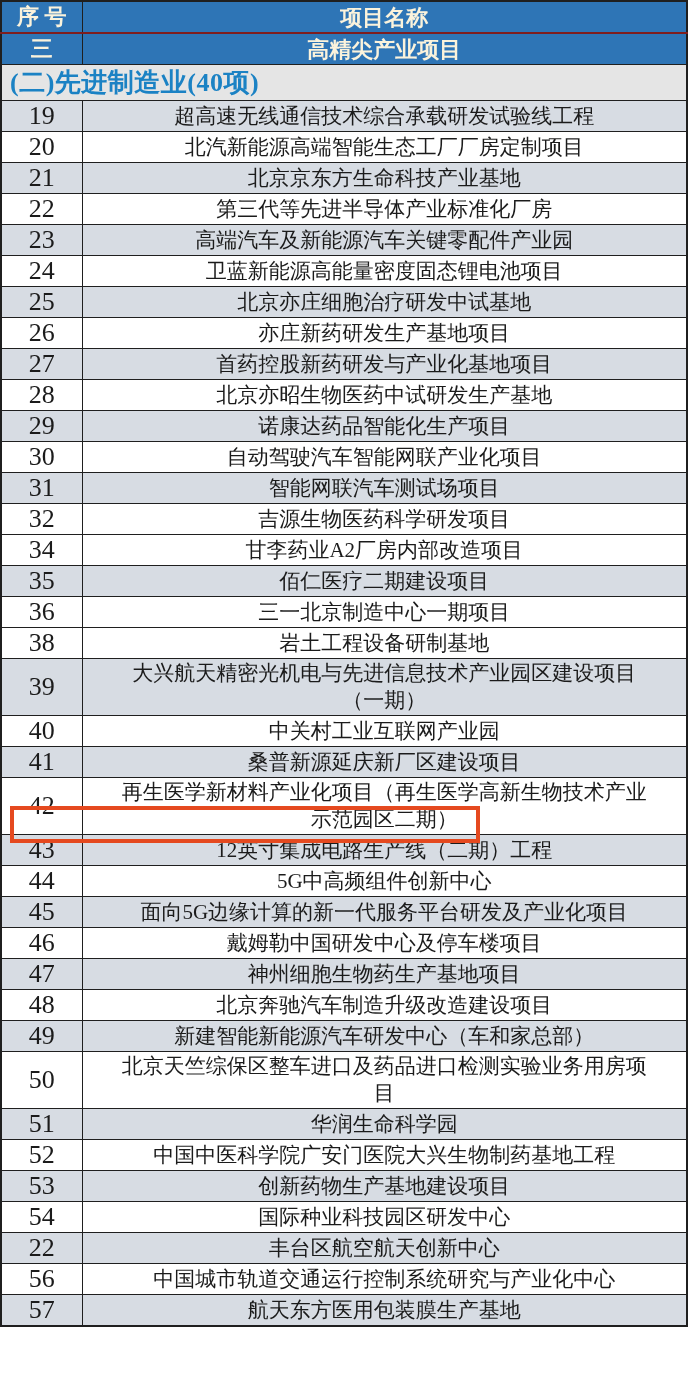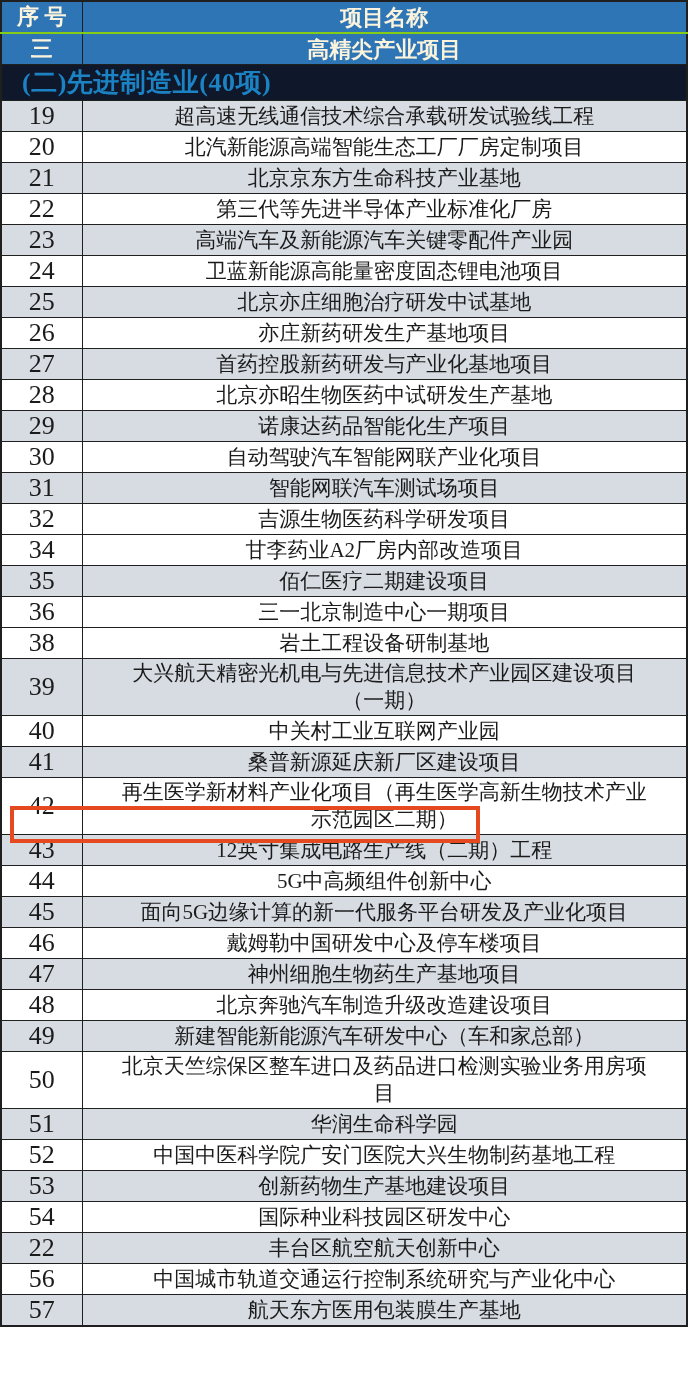--- a/index.html
+++ b/index.html
@@ -33,32 +33,32 @@
     overflow: hidden;
   }
   
   tr.hdr td {
     background: var(--header-bg);
     color: var(--header-text);
     font-weight: bold;
     font-size: 22px;
     height: 27px;
   }
-  tr.hdr1 td { border-bottom: 2px solid #84cc16; height: 27px; }
+  tr.hdr1 td { border-bottom: 2px solid #7f1d1d; height: 27px; }
   tr.hdr2 td { border-top: 2px solid #FFFFFF; }
   td.num { text-align: center; padding: 0; }
   td.name { text-align: center; padding: 1px 6px; white-space: pre-line; line-height: 27px; }
   
   tr.subsec td {
-    background: #0f172a;
+    background: #e5e5e5;
     color: var(--subsection-text);
     font-weight: bold;
     font-size: 26px;
     height: 31px;
-    padding: 0 0 0 20px;
+    padding: 0 0 0 8px;
     letter-spacing: 0.5px;
   }
   
   tr.data td {
     font-size: 21px;
     height: 28px;
     background: var(--row-bg);
   }
   tr.data.alt td { background: var(--alt-row-bg); }
   tr.data td.num { font-size: 26px; }

